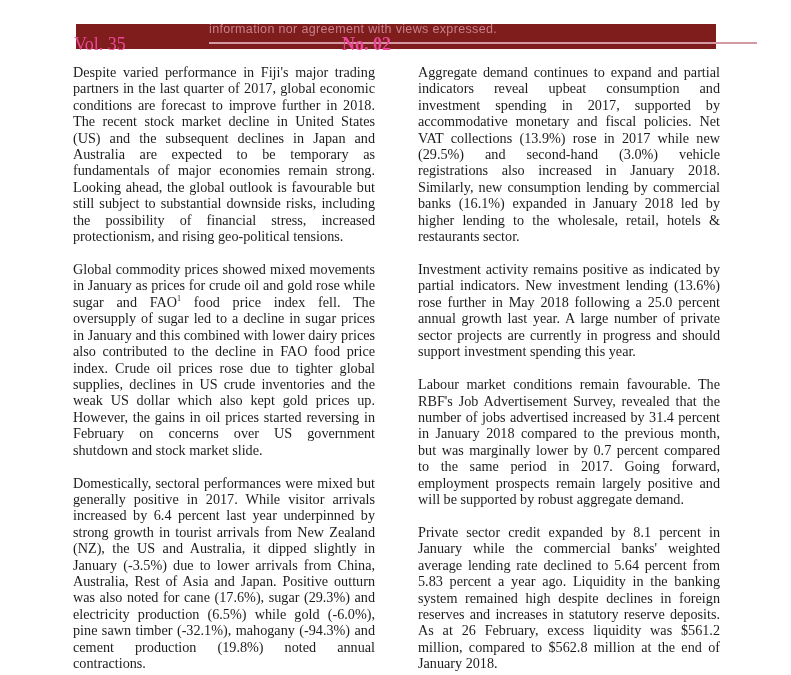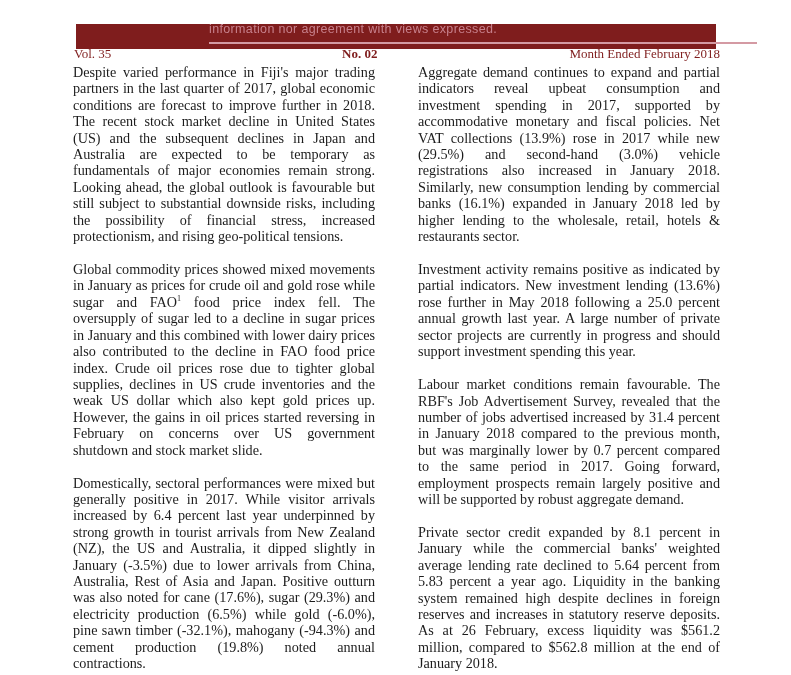--- a/index.html
+++ b/index.html
@@ -37,26 +37,26 @@
     .header-rule {
       position: absolute;
       left: 133px;
       top: 18px;
       width: 548px;
       height: 2px;
       background: #d49aa3;
     }
     .issue-row {
       position: absolute;
-      top: 46px;
+      top: 34px;
       left: 74px;
       width: 646px;
       height: 18px;
-      font-size: 13px;
-      color: #7f1d1d;
+      font-size: 18px;
+      color: #ec4899;
     }
     .issue-row span {
       position: absolute;
       top: 0;
       white-space: nowrap;
     }
     .vol { left: 0; }
     .num { left: 268px; font-weight: bold; }
     .month { right: 0; }
     .column {
@@ -84,21 +84,20 @@
 <body>
 
 <div class="header-band">
   <div class="disclaimer">information nor agreement with views expressed.</div>
   <div class="header-rule"></div>
 </div>
 
 <div class="issue-row">
   <span class="vol">Vol. 35</span>
   <span class="num">No. 02</span>
-  <span class="month">Month Ended February 2018</span>
 </div>
 
 <div class="column col-left">
   <p>Despite varied performance in Fiji's major trading partners in the last quarter of 2017, global economic conditions are forecast to improve further in 2018. The recent stock market decline in United States (US) and the subsequent declines in Japan and Australia are expected to be temporary as fundamentals of major economies remain strong. Looking ahead, the global outlook is favourable but still subject to substantial downside risks, including the possibility of financial stress, increased protectionism, and rising geo-political tensions.</p>
   <p><span>Global commodity prices showed mixed movements in January as prices for crude oil and gold rose while sugar and FAO</span><sup>1</sup><span> food price index fell.  The oversupply of sugar led to a decline in sugar prices in January and this combined with lower dairy prices also contributed to the decline in FAO food price index. Crude oil prices rose due to tighter global supplies, declines in US crude inventories and the weak US dollar which also kept gold prices up.  However, the gains in oil prices started reversing in February on concerns over US government shutdown and stock market slide.</span></p>
   <p>Domestically, sectoral performances were mixed but generally positive in 2017.  While visitor arrivals increased by 6.4 percent last year underpinned by strong growth in tourist arrivals from New Zealand (NZ), the US and Australia, it dipped slightly in January (-3.5%) due to lower arrivals from China, Australia, Rest of Asia and Japan.  Positive outturn was also noted for cane (17.6%), sugar (29.3%) and electricity production (6.5%) while gold (-6.0%), pine sawn timber (-32.1%), mahogany (-94.3%) and cement production (19.8%) noted annual contractions.</p>
 </div>
 
 <div class="column col-right">
   <p>Aggregate demand continues to expand and partial indicators reveal upbeat consumption and investment spending in 2017, supported by accommodative monetary and fiscal policies.  Net VAT collections (13.9%) rose in 2017 while new (29.5%) and second-hand (3.0%) vehicle registrations also increased in January 2018. Similarly, new consumption lending by commercial banks (16.1%) expanded in January 2018 led by higher lending to the wholesale, retail, hotels &amp; restaurants sector.</p>

